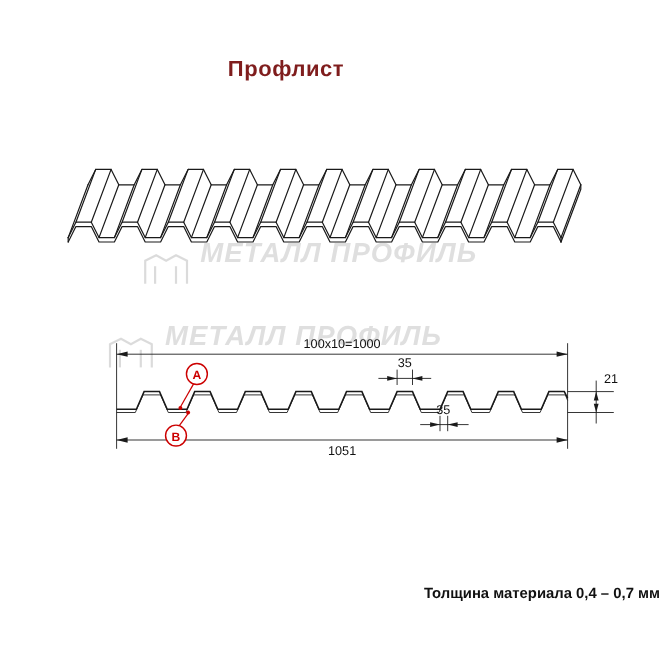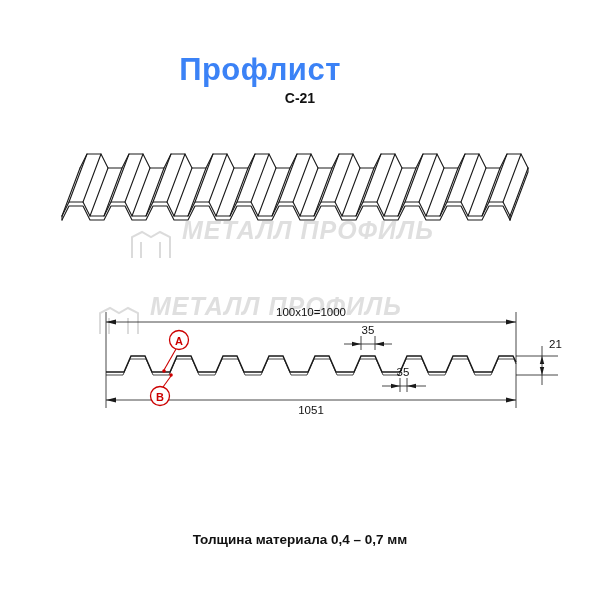--- a/index.html
+++ b/index.html
@@ -19,41 +19,41 @@
     position: relative;
     width: 600px;
     height: 600px;
   }
   .title {
     position: absolute;
     top: 52px;
     left: 0;
     width: 520px;
     text-align: center;
-    font-size: 31px;
+    font-size: 20px;
     font-weight: bold;
     letter-spacing: 0.5px;
-    color: #3b82f6;
+    color: #7f1d1d;
   }
   .subtitle {
     position: absolute;
     top: 90px;
     left: 0;
     width: 600px;
     text-align: center;
     font-size: 14px;
     font-weight: bold;
     color: #111111;
   }
   .footer-note {
     position: absolute;
     top: 532px;
     left: 0;
     width: 600px;
-    text-align: center;
+    text-align: right;
     font-size: 13.5px;
     font-weight: bold;
     color: #111111;
   }
   .iso-wrap {
     position: absolute;
     top: 132px;
     left: 60px;
     width: 490px;
     height: 115px;
@@ -94,21 +94,20 @@
   .wm-logo2 { top: 304px; left: 96px; }
   svg { display: block; overflow: visible; }
   text { font-family: "Liberation Sans", sans-serif; }
 </style>
 </head>
 <body>
 
 <div class="page">
 
   <div class="title">Профлист</div>
-  <div class="subtitle">С-21</div>
 
   <div class="iso-wrap">
     <svg width="490" height="115" viewBox="0 0 490 115">
       <g fill="none" stroke="#1a1a1a" stroke-width="1.1" stroke-linejoin="round" stroke-linecap="round">
 
         <path d="M20 36 L27 22 L41 22 L48 36 L62 36 L69 22 L83 22 L90 36 L104 36 L111 22 L125 22 L132 36 L146 36 L153 22 L167 22 L174 36 L188 36 L195 22 L209 22 L216 36 L230 36 L237 22 L251 22 L258 36 L272 36 L279 22 L293 22 L300 36 L314 36 L321 22 L335 22 L342 36 L356 36 L363 22 L377 22 L384 36 L398 36 L405 22 L419 22 L426 36 L440 36 L447 22 L461 22 L468 36"></path>
 
         <path d="M2 84 L9 70 L23 70 L30 84 L44 84 L51 70 L65 70 L72 84 L86 84 L93 70 L107 70 L114 84 L128 84 L135 70 L149 70 L156 84 L170 84 L177 70 L191 70 L198 84 L212 84 L219 70 L233 70 L240 84 L254 84 L261 70 L275 70 L282 84 L296 84 L303 70 L317 70 L324 84 L338 84 L345 70 L359 70 L366 84 L380 84 L387 70 L401 70 L408 84 L422 84 L429 70 L443 70 L450 84"></path>
 
         <path d="M20 36 L2 84"></path>

